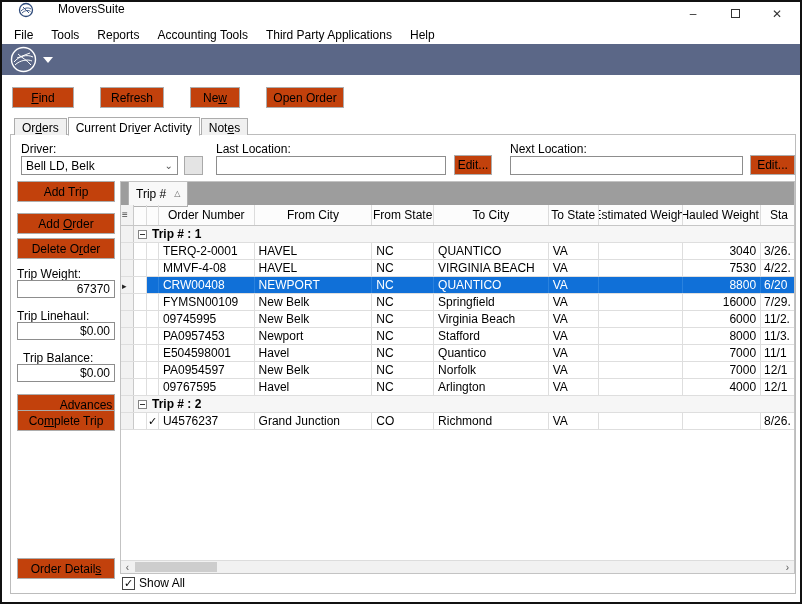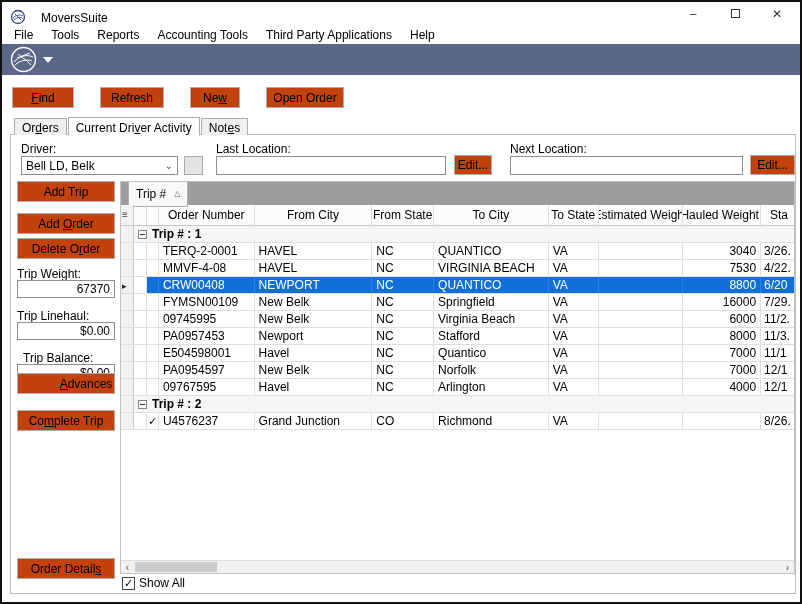--- a/index.html
+++ b/index.html
@@ -3,21 +3,21 @@
 <meta charset="utf-8">
 <style>
   * { box-sizing: border-box; margin: 0; padding: 0; }
   html,body { width: 802px; height: 604px; }
   body { font-family: "Liberation Sans", sans-serif; font-size: 12px; color:#000; background:#888; }
   u { text-decoration: underline; }
 
   .window { position:relative; width:802px; height:604px; background:#fff; border:2px solid #111; overflow:hidden; }
 
   
-  .titlebar { position:absolute; left:0; top:0; width:100%; height:23px; background:#fff; display:flex; align-items:flex-end; padding-left:8px; gap:15px; }
+  .titlebar { position:absolute; left:0; top:0; width:100%; height:23px; background:#fff; display:flex; align-items:flex-start; padding-left:16px; gap:24px; }
   .titlebar .title { font-size:12px; }
   .win-controls { position:absolute; right:2px; top:0; height:23px; display:flex; }
   .win-controls span { width:42px; height:23px; display:flex; align-items:center; justify-content:center; font-size:12px; color:#333; }
   .maxbox i { display:block; width:9px; height:9px; border:1px solid #333; }
 
   
   .menubar { position:absolute; left:0; top:23px; width:100%; height:19px; background:#fff; display:flex; align-items:center; padding-left:3px; }
   .menubar span { padding:2px 9px; cursor:default; }
 
   
@@ -169,21 +169,21 @@
 
     <span class="lbl" style="left:6px; top:132px;">Trip Weight:</span>
     <input class="tbox numbox" style="left: 6px; top: 145px; width: 98px; height: 18px;" value="67370">
 
     <span class="lbl" style="left:6px; top:174px;">Trip Linehaul:</span>
     <input class="tbox numbox" style="left: 6px; top: 187px; width: 98px; height: 18px;" value="$0.00">
 
     <span class="lbl" style="left:12px; top:216px;">Trip Balance:</span>
     <input class="tbox numbox" style="left: 6px; top: 229px; width: 98px; height: 18px;" value="$0.00">
 
-    <button class="winbtn sidebtn" style="top:238px;padding-left:40px;"><u>A</u>dvances</button>
+    <button class="winbtn sidebtn" style="top:259px;padding-left:40px;"><u>A</u>dvances</button>
     <button class="winbtn sidebtn" style="top:275px;">Co<u>m</u>plete Trip</button>
     <button class="winbtn sidebtn" style="top:423px;">Order Detail<u>s</u></button>
 
     <div class="grid">
       <div class="groupband">
         <span class="grouppill">
           <span>Trip #</span>
           <span class="sortasc">△</span>
         </span>
       </div>

